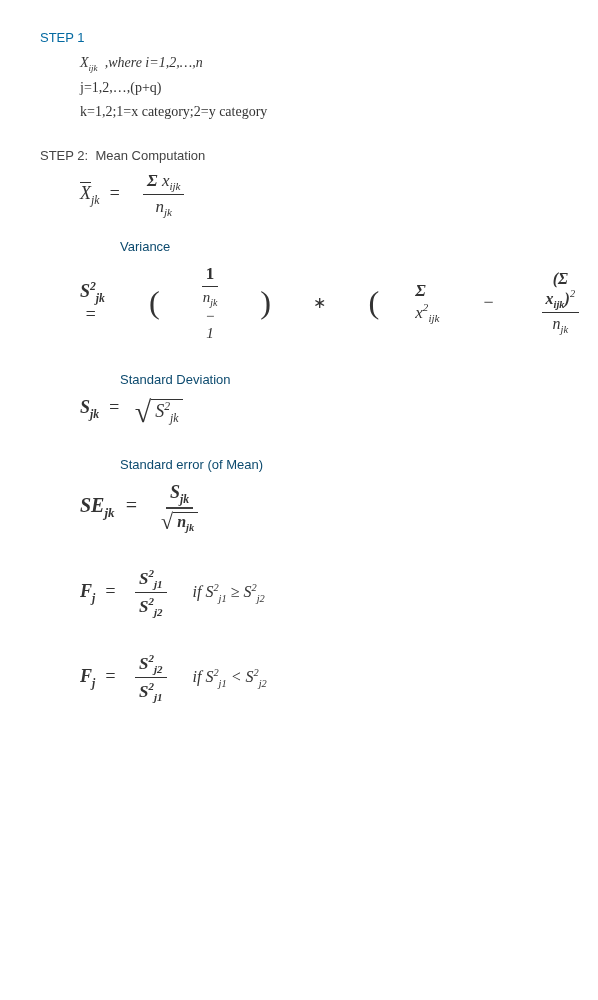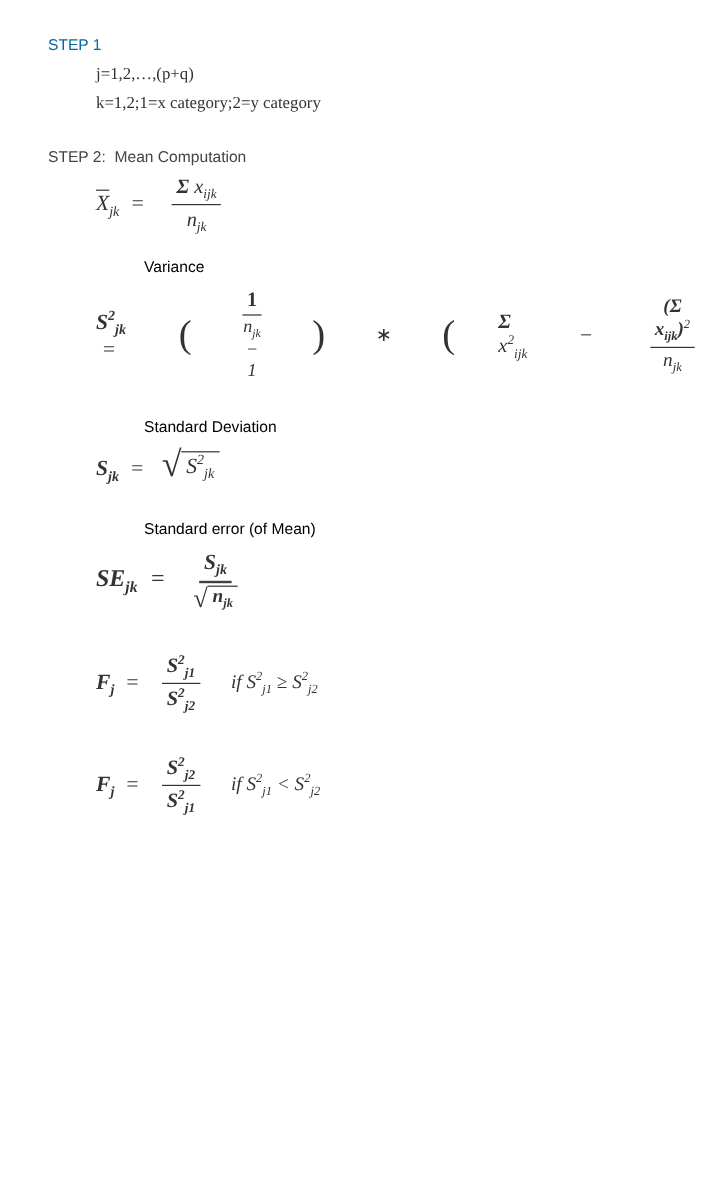--- a/index.html
+++ b/index.html
@@ -28,21 +28,21 @@
     }
     .step2-label {
       font-family: Arial, sans-serif;
       font-size: 13px;
       color: #444;
       margin-bottom: 16px;
     }
     .section-label {
       font-family: Arial, sans-serif;
       font-size: 13px;
-      color: #000000;
+      color: #0c4a6e;
       margin-left: 80px;
       margin-bottom: 10px;
     }
     .formula-block {
       margin-left: 40px;
       margin-bottom: 30px;
     }
     .formula-row {
       display: flex;
       align-items: center;
@@ -77,20 +77,23 @@
     sup { font-size: 0.65em; vertical-align: super; }
     .big-paren { font-size: 1.8em; line-height: 1; }
   </style>
 </head>
 <body>
 
 <div class="step-label">
   <span>STEP 1</span>
 </div>
 <div class="step1-content">
+  <div style="font-style:italic;">
+    X<sub>ijk</sub>&nbsp; ,where i=1,2,…,n
+  </div>
   <div>
     j=1,2,…,(p+q)
   </div>
   <div>
     k=1,2;1=x category;2=y category
   </div>
 </div>
 
 <div class="step2-label" style="margin-bottom:8px;">
   <span>STEP 2:&nbsp;&nbsp;</span><span>Mean Computation</span>
@@ -149,21 +152,21 @@
         n<sub>jk</sub>
       </span>
     </span>
     <span class="big-paren">)</span>
   </div>
 </div>
 
 <div class="section-label">Standard Deviation</div>
 
 <div class="formula-block" style="margin-bottom:30px;">
-  <div class="formula-row" style="align-items:flex-end;">
+  <div class="formula-row" style="align-items:flex-start;">
     <span style="font-style:italic; font-weight:bold; font-size:18px; margin-right:10px;">
       S<sub>jk</sub>
       <span style="font-weight:normal;">&nbsp;=&nbsp;</span>
     </span>
     <span class="sqrt-wrap">
       <span style="font-size:30px; line-height:1;">√</span>
       <span class="sqrt-content" style="font-style:italic; font-size:18px; font-weight:normal;">
         S<sup>2</sup><sub>jk</sub>
       </span>
     </span>

